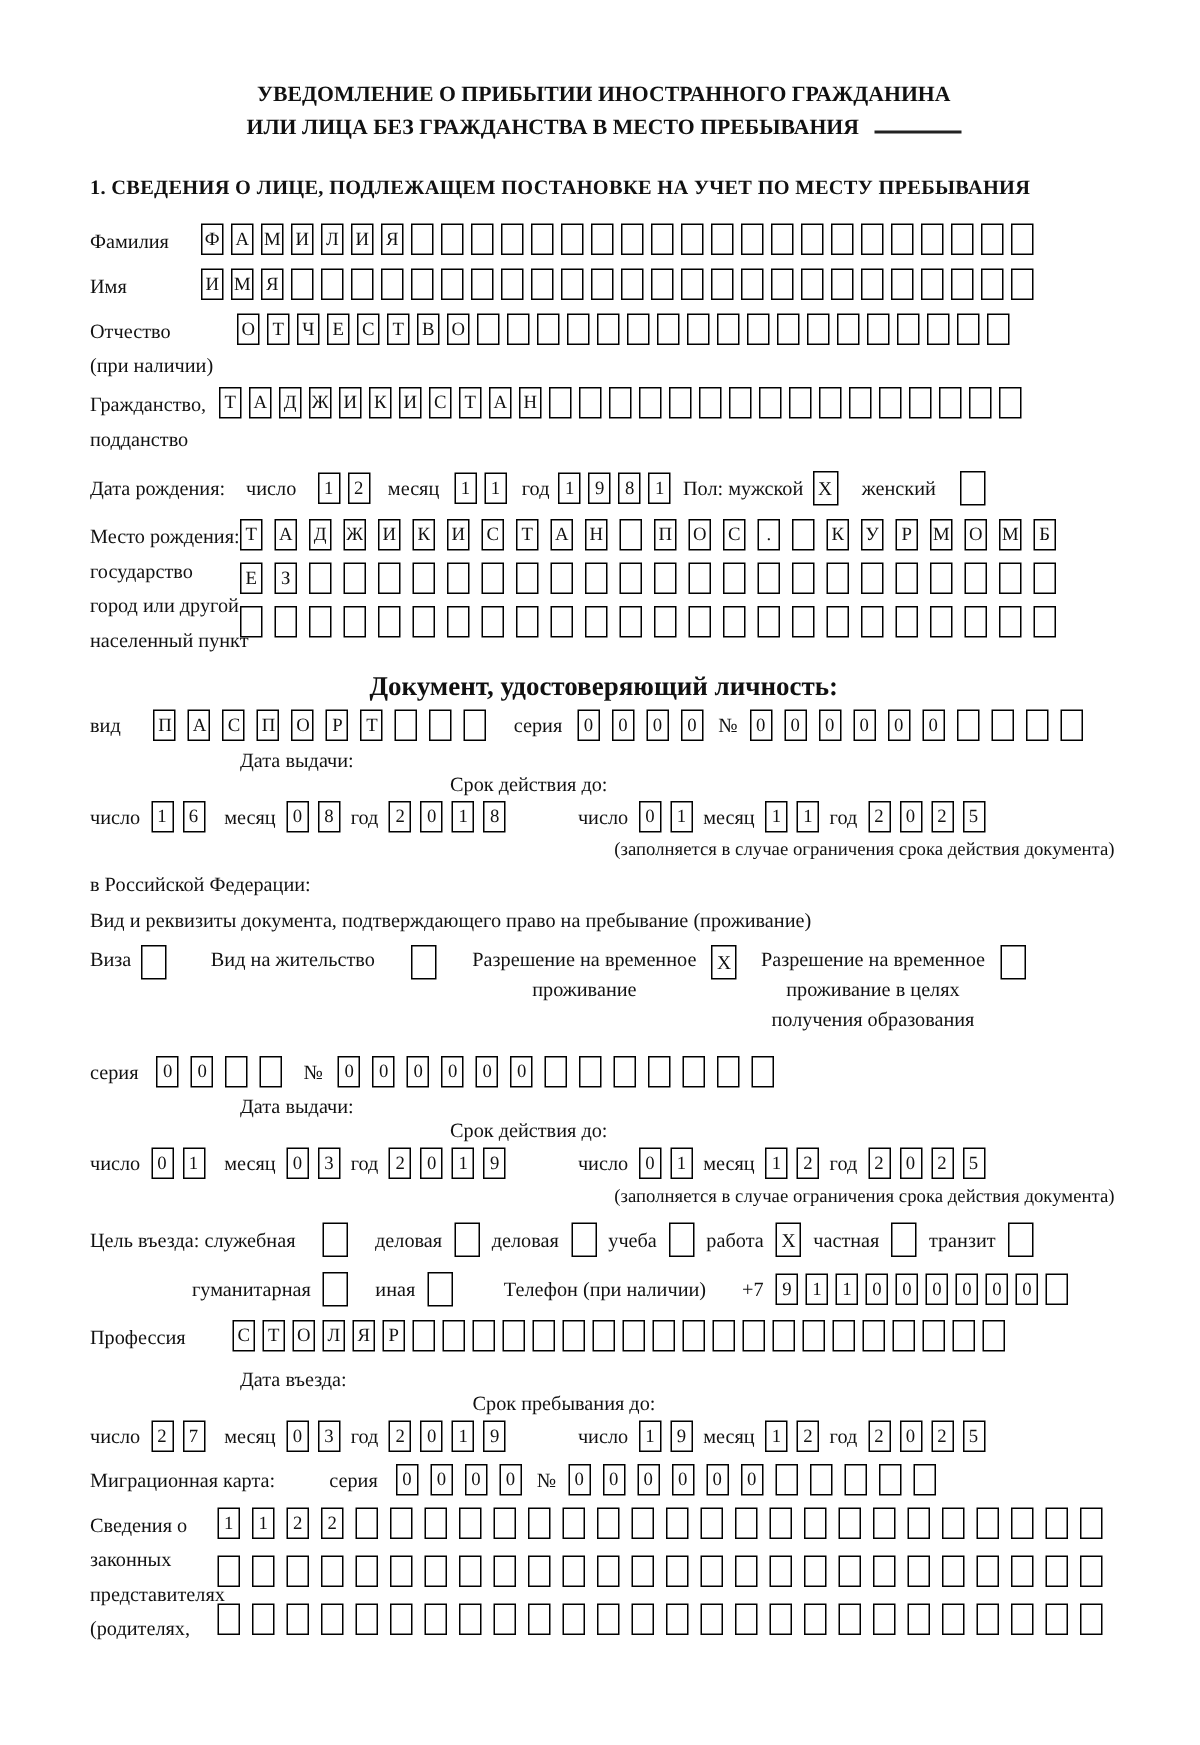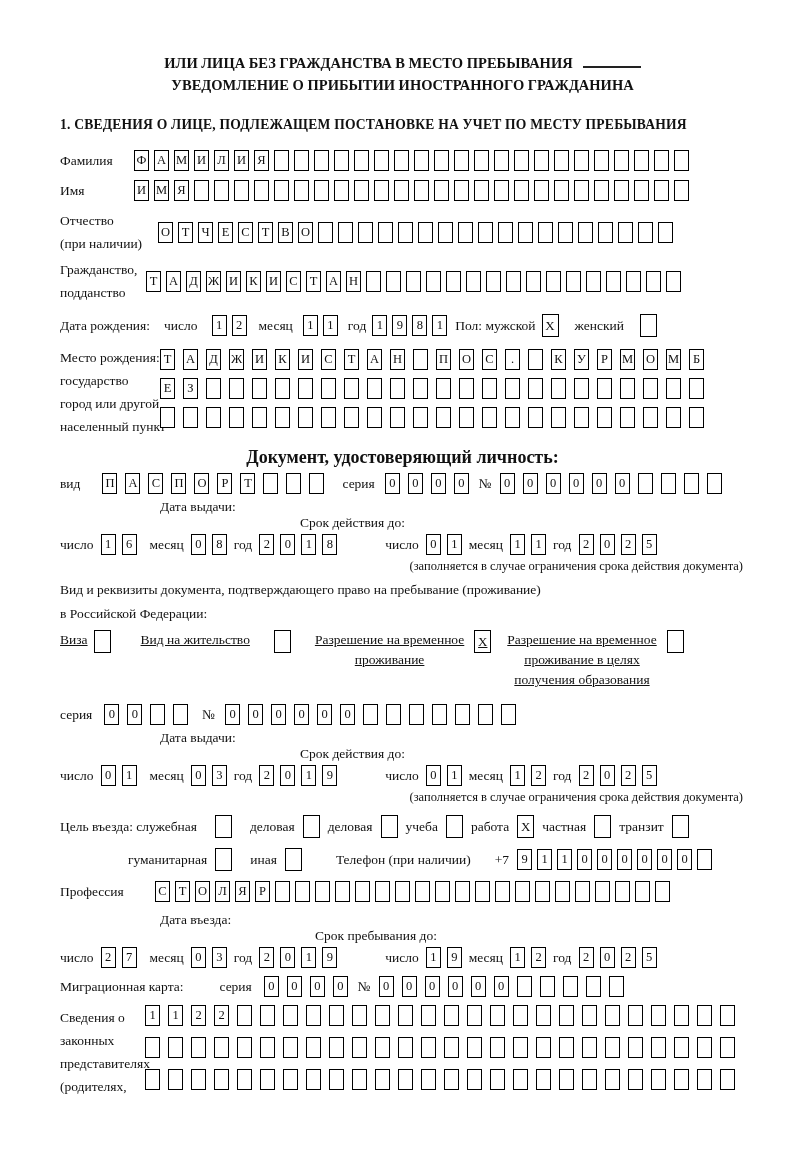--- a/index.html
+++ b/index.html
@@ -12,21 +12,21 @@
   }
   
   .appendix { position:absolute; left:620px; top:38px; line-height:19px; font-size:13px; }
   .appendix .ed { font-size:12px; line-height:17px; display:block; margin-top:3px; }
   .forma { text-align:right; padding-right:28px; font-weight:bold; font-size:14px; margin-top:112px; letter-spacing:.5px; }
   
   .title { text-align:center; font-weight:bold; font-size:14.5px; line-height:22px; margin-top:14px; }
   .blankline { display:inline-block; width:58px; border-bottom:2px solid #222; margin-left:10px; vertical-align:baseline; }
   .section-h { font-weight:bold; font-size:13.6px; margin-top:21px; letter-spacing:.2px; }
   
-  .row { display:flex; align-items:center; margin-top:7px; }
+  .row { display:flex; align-items:flex-start; margin-top:7px; }
   .lbl { line-height:23px; white-space:nowrap; }
   .lblcol span { display:block; line-height:23px; white-space:nowrap; }
   .w74 { width:74px; } .w98 { width:98px; } .w86 { width:86px; } .w100{ width:100px; } .w85{ width:85px; }
   .grid { display:inline-flex; gap:5px; }
   .grid.wide { gap:8px; }
   .cell {
     display:inline-flex; align-items:center; justify-content:center;
     width:15px; height:21px; border:1.6px solid #000;
     font-size:12.5px; flex:0 0 auto; background:#fff;
   }
@@ -40,38 +40,38 @@
   .dhdr .h1 { margin-left:100px; }
   .dhdr .h2 { margin-left:240px; }
   .daterow { display:flex; align-items:center; margin-top:3px; }
   .dg { display:inline-flex; align-items:center; gap:7px; }
   .dg .grid { gap:6px; }
   .dg .t { white-space:nowrap; }
   .gap2 { margin-left:48px; }
   .note-r { text-align:right; font-size:12.5px; margin-top:4px; padding-right:2px; }
   
   .permit-band { display:flex; align-items:flex-start; margin-top:8px; }
-  .pitem { display:flex; align-items:flex-start; gap:10px;text-decoration:underline; }
+  .pitem { display:flex; align-items:flex-start; gap:10px; }
   .pitem .txt { text-align:center; line-height:20px; }
   
   .purpose { display:flex; align-items:center; gap:8px; margin-top:10px; flex-wrap:nowrap; }
   .purpose .sp { margin-left:10px; }
   .indent { margin-left:68px; }
   .doc-h { text-align:center; font-weight:bold; margin-top:9px; font-size:18px; } .mt8{margin-top:8px;}
 </style>
 </head>
 <body>
 
 <div class="page">
 
 
 
   <div class="title">
+    <div>УВЕДОМЛЕНИЕ О ПРИБЫТИИ ИНОСТРАННОГО ГРАЖДАНИНА</div>
     <div><span>ИЛИ ЛИЦА БЕЗ ГРАЖДАНСТВА В МЕСТО ПРЕБЫВАНИЯ</span><span class="blankline"></span></div>
-    <div>УВЕДОМЛЕНИЕ О ПРИБЫТИИ ИНОСТРАННОГО ГРАЖДАНИНА</div>
   </div>
 
   <div class="section-h">1. СВЕДЕНИЯ О ЛИЦЕ, ПОДЛЕЖАЩЕМ ПОСТАНОВКЕ НА УЧЕТ ПО МЕСТУ ПРЕБЫВАНИЯ</div>
 
   <div class="row" style="margin-top:16px">
     <span class="lbl w74">Фамилия</span>
     <div class="grid">
         <span class="cell">Ф</span>
         <span class="cell">А</span>
         <span class="cell">М</span>
@@ -399,22 +399,22 @@
       <div class="grid">
           <span class="cell">2</span>
           <span class="cell">0</span>
           <span class="cell">2</span>
           <span class="cell">5</span>
         </div>
     </div>
   </div>
   <div class="note-r">(заполняется в случае ограничения срока действия документа)</div>
 
+  <div class="mt8">в Российской Федерации:</div>
   <div class="mt8">Вид и реквизиты документа, подтверждающего право на пребывание (проживание)</div>
-  <div class="mt8">в Российской Федерации:</div>
 
   <div class="permit-band">
     <div class="pitem">
       <span class="txt">Виза</span>
       <span class="cbx" style="margin-left:-4px"></span>
     </div>
     <div class="pitem" style="margin-left:30px">
       <span class="txt">Вид на жительство</span>
       <span class="cbx" style="margin-left:14px"></span>
     </div>

